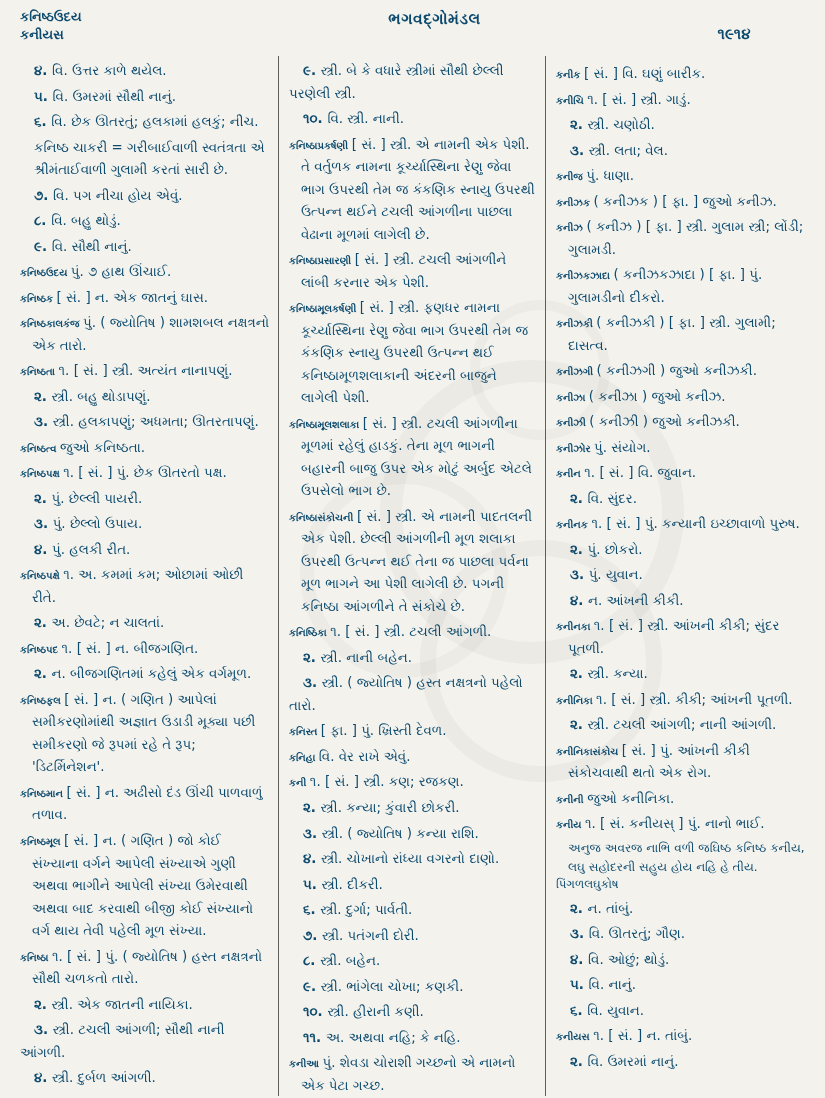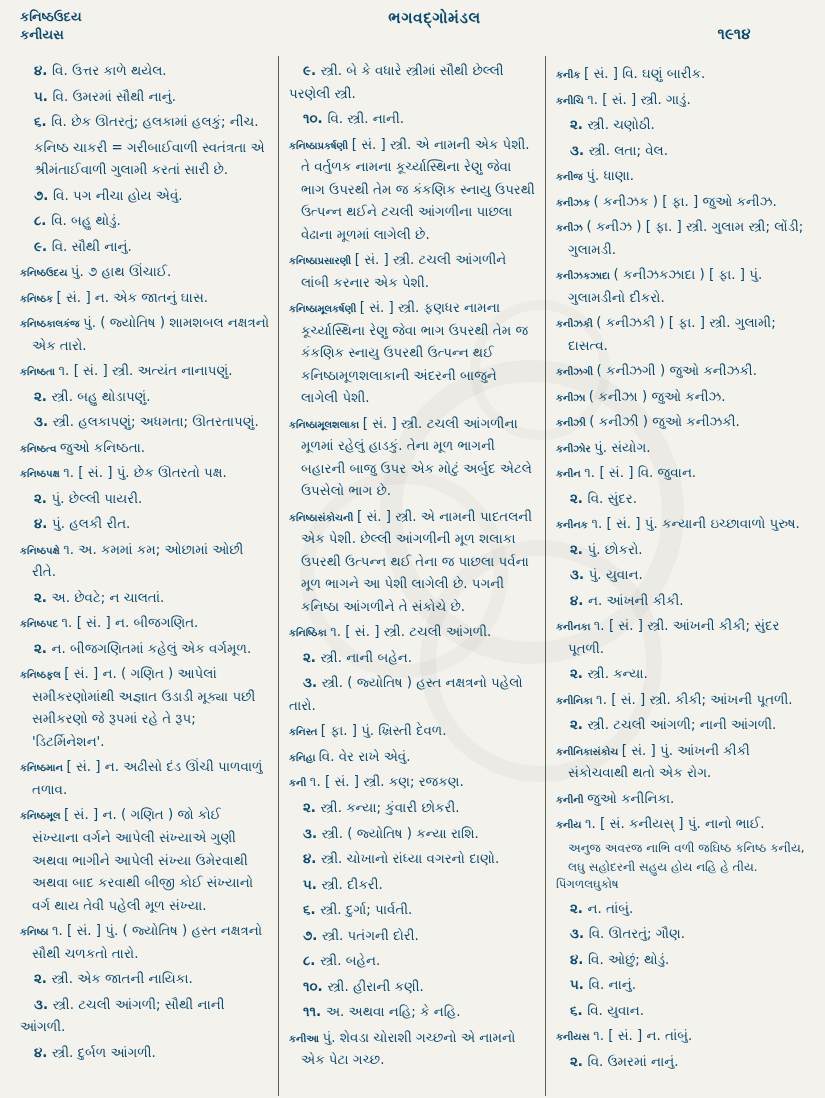--- a/index.html
+++ b/index.html
@@ -19,21 +19,21 @@
   .wm3{left:300px;top:470px;width:180px;height:180px;border:14px solid rgba(70,62,48,0.035);}
   .wm4{left:470px;top:300px;width:120px;height:120px;border:10px solid rgba(70,62,48,0.035);}
 
   .header{
     display:flex;align-items:flex-start;
     padding:8px 16px 0 20px;
     height:44px;box-sizing:border-box;
   }
   .guide{width:190px;font-weight:bold;font-size:13px;line-height:1.35;}
   .guide div{white-space:nowrap;}
-  .title{flex:1;text-align:center;font-weight:bold;font-size:15.5px;padding-top:2px;letter-spacing:.5px;font-family:Liberation Mono, monospace;}
+  .title{flex:1;text-align:center;font-weight:bold;font-size:15.5px;padding-top:2px;letter-spacing:.5px;}
   .pageno{width:150px;text-align:center;font-weight:bold;font-size:15px;padding-top:2px;margin-top:15px;}
 
   .content{
     display:flex;
     margin:12px 10px 0 10px;
     height:1040px;
     box-sizing:border-box;
   }
   .col{
     box-sizing:border-box;
@@ -84,20 +84,21 @@
         <div class="para sub"><span class="subnum">૯. </span>વિ. સૌથી નાનું.</div>
         <div class="para entry"><span class="headword">કનિષ્ઠઉદય </span>પું. ૭ હાથ ઊંચાઈ.</div>
         <div class="para entry"><span class="headword">કનિષ્ઠક </span>[ સં. ] ન. એક જાતનું ઘાસ.</div>
         <div class="para entry"><span class="headword">કનિષ્ઠકાલકંજ </span>પું. ( જ્યોતિષ ) શામશબલ નક્ષત્રનો એક તારો.</div>
         <div class="para entry"><span class="headword">કનિષ્ઠતા </span>૧. [ સં. ] સ્ત્રી. અત્યંત નાનાપણું.</div>
         <div class="para sub"><span class="subnum">૨. </span>સ્ત્રી. બહુ થોડાપણું.</div>
         <div class="para sub"><span class="subnum">૩. </span>સ્ત્રી. હલકાપણું; અધમતા; ઊતરતાપણું.</div>
         <div class="para entry"><span class="headword">કનિષ્ઠત્વ </span>જુઓ કનિષ્ઠતા.</div>
         <div class="para entry"><span class="headword">કનિષ્ઠપક્ષ </span>૧. [ સં. ] પું. છેક ઊતરતો પક્ષ.</div>
         <div class="para sub"><span class="subnum">૨. </span>પું. છેલ્લી પાયરી.</div>
+        <div class="para sub"><span class="subnum">૩. </span>પું. છેલ્લો ઉપાય.</div>
         <div class="para sub"><span class="subnum">૪. </span>પું. હલકી રીત.</div>
         <div class="para entry"><span class="headword">કનિષ્ઠપક્ષે </span>૧. અ. કમમાં કમ; ઓછામાં ઓછી રીતે.</div>
         <div class="para sub"><span class="subnum">૨. </span>અ. છેવટે; ન ચાલતાં.</div>
         <div class="para entry"><span class="headword">કનિષ્ઠપદ </span>૧. [ સં. ] ન. બીજગણિત.</div>
         <div class="para sub"><span class="subnum">૨. </span>ન. બીજગણિતમાં કહેલું એક વર્ગમૂળ.</div>
         <div class="para entry"><span class="headword">કનિષ્ઠફલ </span>[ સં. ] ન. ( ગણિત ) આપેલાં સમીકરણોમાંથી અજ્ઞાત ઉડાડી મૂક્યા પછી સમીકરણો જે રૂપમાં રહે તે રૂપ; 'ડિટર્મિનેશન'.</div>
         <div class="para entry"><span class="headword">કનિષ્ઠમાન </span>[ સં. ] ન. અઢીસો દંડ ઊંચી પાળવાળું તળાવ.</div>
         <div class="para entry"><span class="headword">કનિષ્ઠમૂલ </span>[ સં. ] ન. ( ગણિત ) જો કોઈ સંખ્યાના વર્ગને આપેલી સંખ્યાએ ગુણી અથવા ભાગીને આપેલી સંખ્યા ઉમેરવાથી અથવા બાદ કરવાથી બીજી કોઈ સંખ્યાનો વર્ગ થાય તેવી પહેલી મૂળ સંખ્યા.</div>
         <div class="para entry"><span class="headword">કનિષ્ઠા </span>૧. [ સં. ] પું. ( જ્યોતિષ ) હસ્ત નક્ષત્રનો સૌથી ચળકતો તારો.</div>
         <div class="para sub"><span class="subnum">૨. </span>સ્ત્રી. એક જાતની નાયિકા.</div>
@@ -118,20 +119,21 @@
         <div class="para entry"><span class="headword">કનિસ્ત </span>[ ફા. ] પું. ખ્રિસ્તી દેવળ.</div>
         <div class="para entry"><span class="headword">કનિહા </span>વિ. વેર રાખે એવું.</div>
         <div class="para entry"><span class="headword">કની </span>૧. [ સં. ] સ્ત્રી. કણ; રજકણ.</div>
         <div class="para sub"><span class="subnum">૨. </span>સ્ત્રી. કન્યા; કુંવારી છોકરી.</div>
         <div class="para sub"><span class="subnum">૩. </span>સ્ત્રી. ( જ્યોતિષ ) કન્યા રાશિ.</div>
         <div class="para sub"><span class="subnum">૪. </span>સ્ત્રી. ચોખાનો રાંધ્યા વગરનો દાણો.</div>
         <div class="para sub"><span class="subnum">૫. </span>સ્ત્રી. દીકરી.</div>
         <div class="para sub"><span class="subnum">૬. </span>સ્ત્રી. દુર્ગા; પાર્વતી.</div>
         <div class="para sub"><span class="subnum">૭. </span>સ્ત્રી. પતંગની દોરી.</div>
         <div class="para sub"><span class="subnum">૮. </span>સ્ત્રી. બહેન.</div>
+        <div class="para sub"><span class="subnum">૯. </span>સ્ત્રી. ભાંગેલા ચોખા; કણકી.</div>
         <div class="para sub"><span class="subnum">૧૦. </span>સ્ત્રી. હીરાની કણી.</div>
         <div class="para sub"><span class="subnum">૧૧. </span>અ. અથવા નહિ; કે નહિ.</div>
         <div class="para entry"><span class="headword">કનીઆ </span>પું. શેવડા ચોરાશી ગચ્છનો એ નામનો એક પેટા ગચ્છ.</div>
       </div>
     <div class="col col3">
         <div class="para entry"><span class="headword">કનીક </span>[ સં. ] વિ. ઘણું બારીક.</div>
         <div class="para entry"><span class="headword">કનીચિ </span>૧. [ સં. ] સ્ત્રી. ગાડું.</div>
         <div class="para sub"><span class="subnum">૨. </span>સ્ત્રી. ચણોઠી.</div>
         <div class="para sub"><span class="subnum">૩. </span>સ્ત્રી. લતા; વેલ.</div>
         <div class="para entry"><span class="headword">કનીજ </span>પું. ધાણા.</div>

